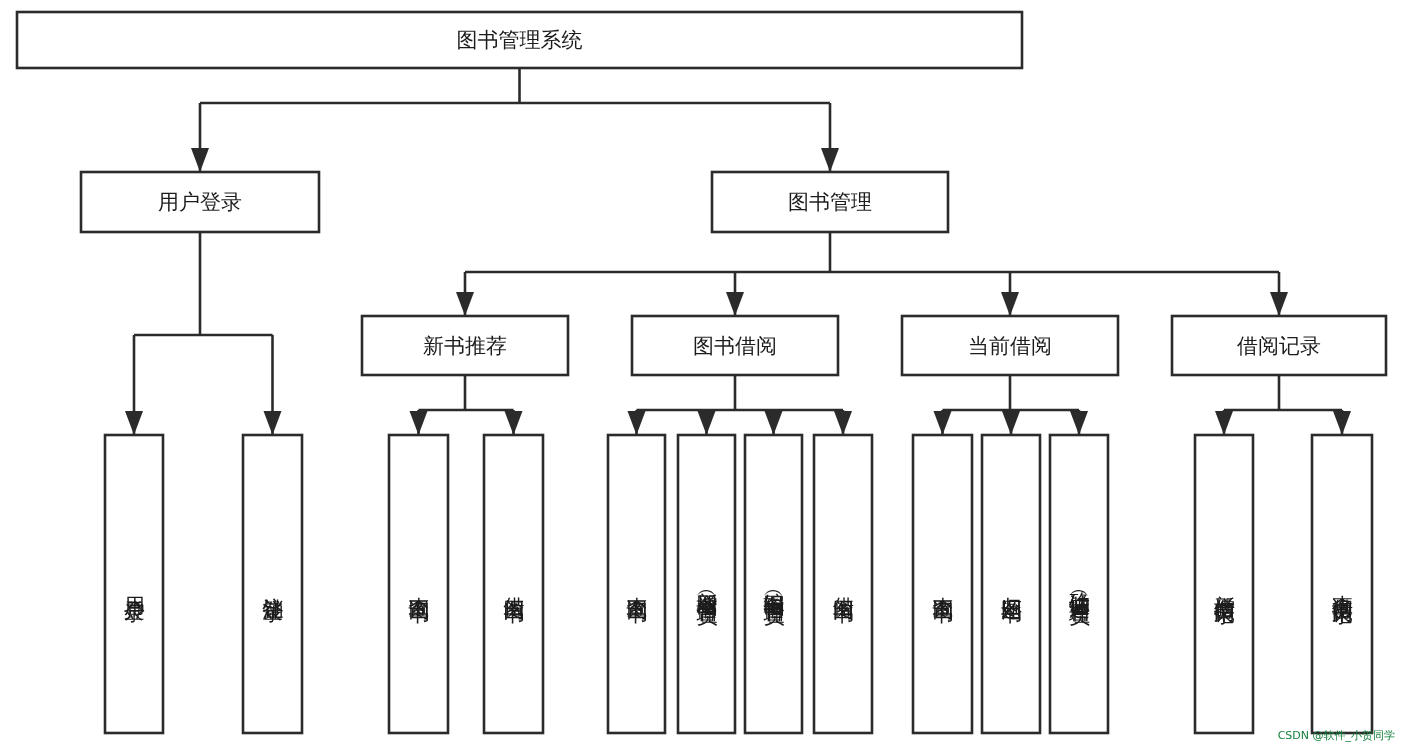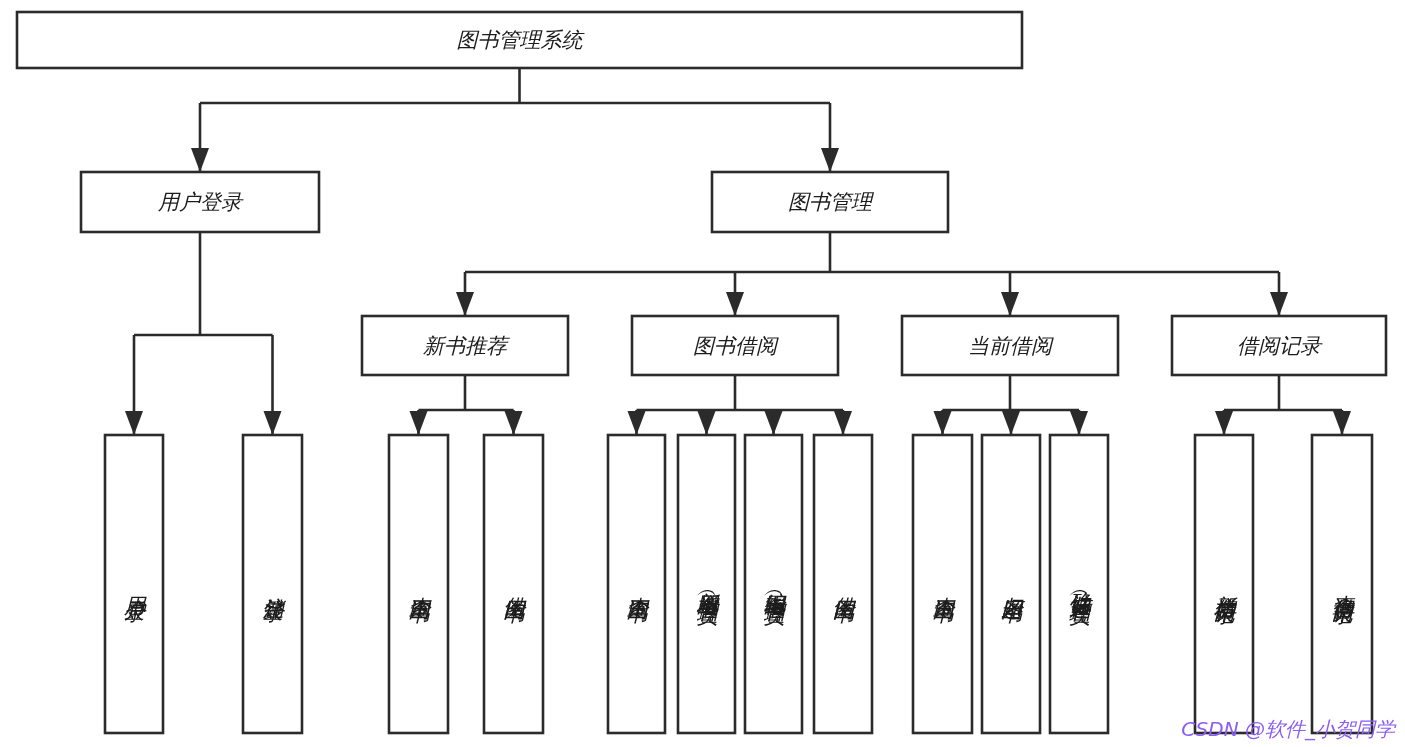--- a/index.html
+++ b/index.html
@@ -1,20 +1,20 @@
 <!DOCTYPE html>
 <html><head>
 <meta charset="utf-8">
 <style>
   html,body{margin:0;padding:0;background:#ffffff;}
   body{
     font-family:"DejaVu Sans","Liberation Sans",sans-serif;
     width:1405px;height:747px;overflow:hidden;position:relative;
   }
-  #diagram-root{position:relative;width:1405px;height:747px;font-style:italic;}
+  #diagram-root{position:relative;width:1405px;height:747px;}
   svg#tree{position:absolute;left:0;top:0;width:1405px;height:747px;display:block;}
   .node-box{fill:#ffffff;stroke:#2b2b2b;stroke-width:2.6;}
   .conn{stroke:#2b2b2b;stroke-width:2.6;fill:none;stroke-linecap:butt;}
   .arrow-head{fill:#2b2b2b;stroke:none;}
   .label-h{
     font-family:"DejaVu Sans","Liberation Sans",sans-serif;
     font-size:21px;fill:#1c1c1c;text-anchor:middle;dominant-baseline:middle;
   }
   .label-v{
     position:absolute;
@@ -24,21 +24,21 @@
     text-orientation:upright;
     letter-spacing:2px;
     line-height:1;
     display:flex;align-items:center;justify-content:center;
     white-space:nowrap;
     pointer-events:none;
   }
   .watermark{
     position:absolute;right:10px;bottom:4px;
     font-family:"DejaVu Sans","Liberation Sans",sans-serif;
-    font-size:20px;color:#8b5cf6;white-space:nowrap;
+    font-size:11px;color:#15803d;white-space:nowrap;
   }
 </style>
 </head>
 <body>
 
 <div id="diagram-root">
 
   <svg id="tree" viewBox="0 0 1405 747">
     <defs></defs>
     <g id="connectors">

